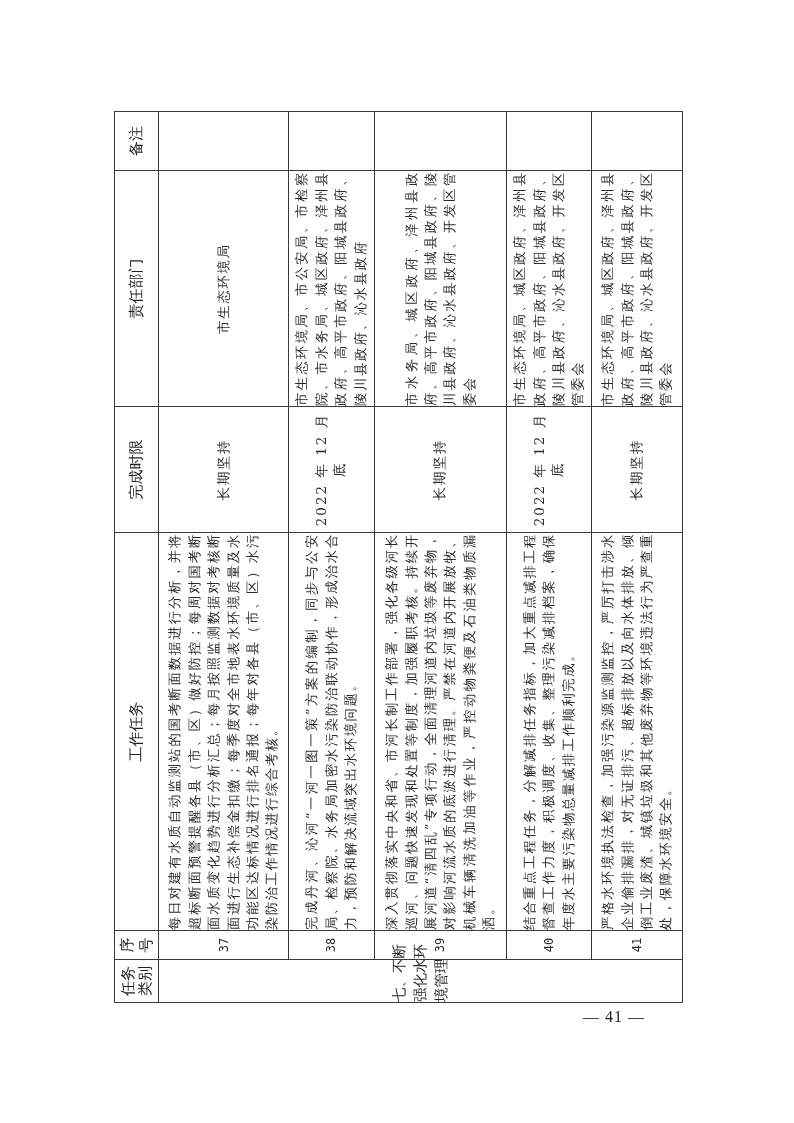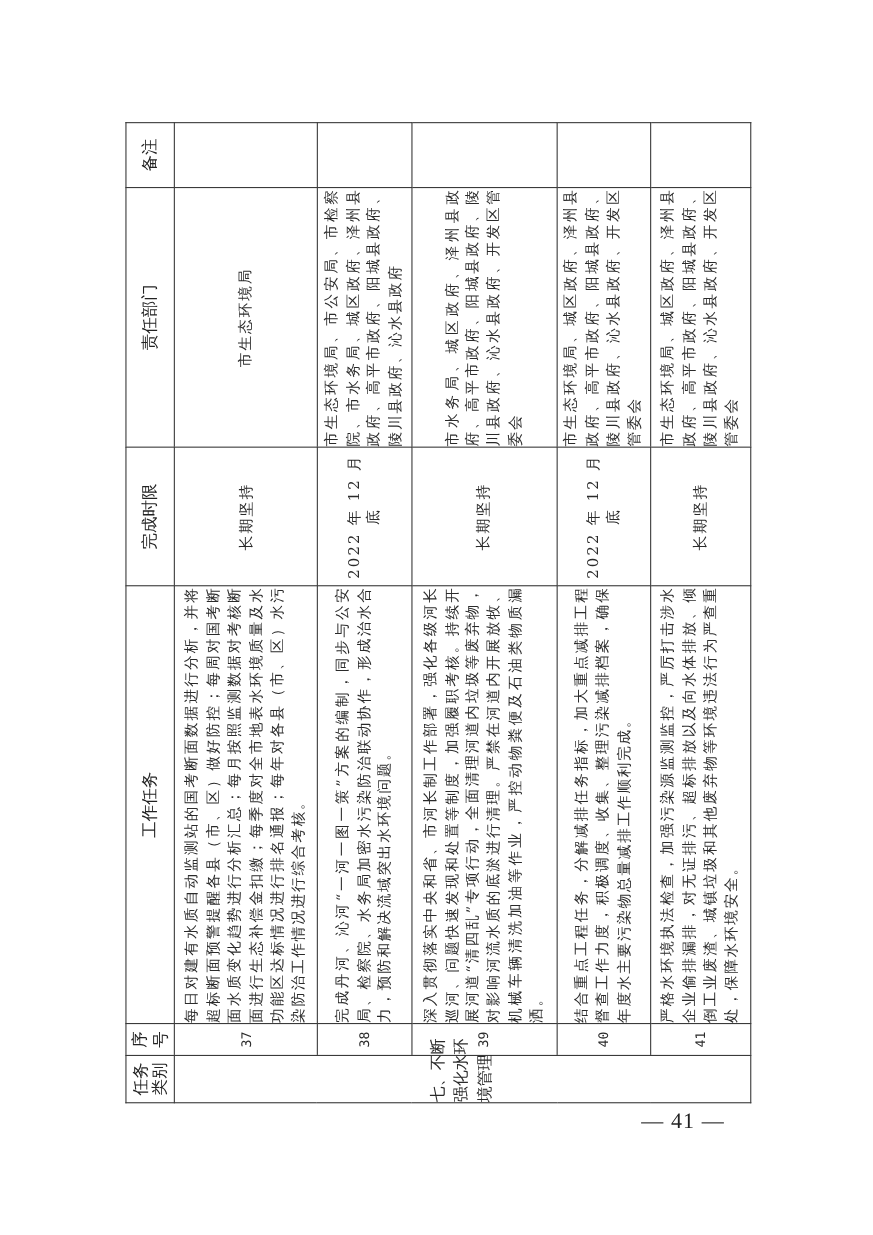--- a/index.html
+++ b/index.html
@@ -49,21 +49,21 @@
   }
   .cell-dept.center { text-align: center; }
   .cat-cell {
     font-family: "DejaVu Sans", "Liberation Sans", sans-serif;
     font-size: 14.5px; line-height: 21px; text-align: center;
   }
   .cat-inner { display: inline-block; text-align: left; width: 66px; }
   #page-no {
     position: absolute; left: 583px; top: 1008px;
     font-family: "Liberation Serif", "DejaVu Serif", serif;
-    font-size: 20px; color: #222; letter-spacing: 1px;
+    font-size: 16px; color: #222; letter-spacing: 1px;
   }
 </style>
 </head>
 <body>
 
 <div id="rot">
   <table class="tbl">
     <colgroup>
       <col style="width:43px">
       <col style="width:29px">

